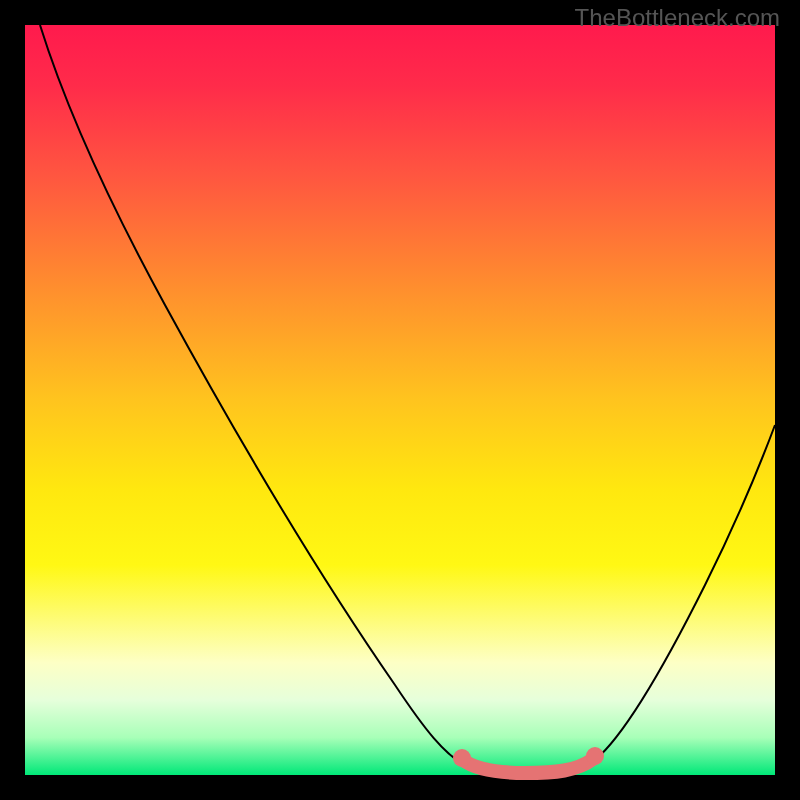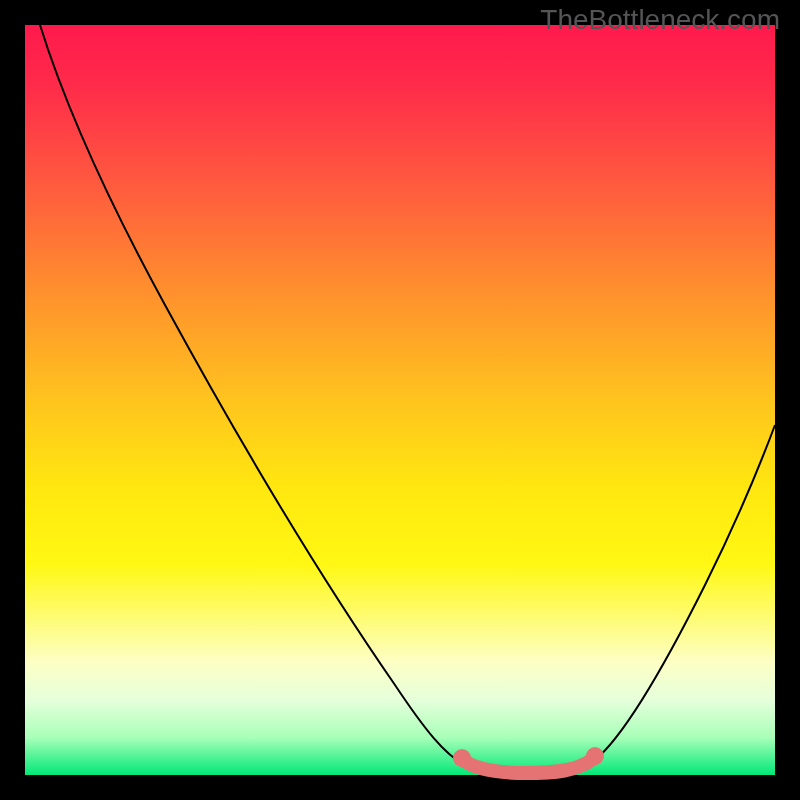--- a/index.html
+++ b/index.html
@@ -9,21 +9,21 @@
     background: #000;
     position: relative;
     font-family: Arial, sans-serif;
     overflow: hidden;
   }
   .watermark {
     position: absolute;
     top: 4px;
     right: 20px;
     color: #555;
-    font-size: 28px;
+    font-size: 24px;
     font-weight: 500;
     z-index: 10;
   }
   .plot-area {
     position: absolute;
     left: 25px;
     top: 25px;
     width: 750px;
     height: 750px;
     background: linear-gradient(to bottom,

